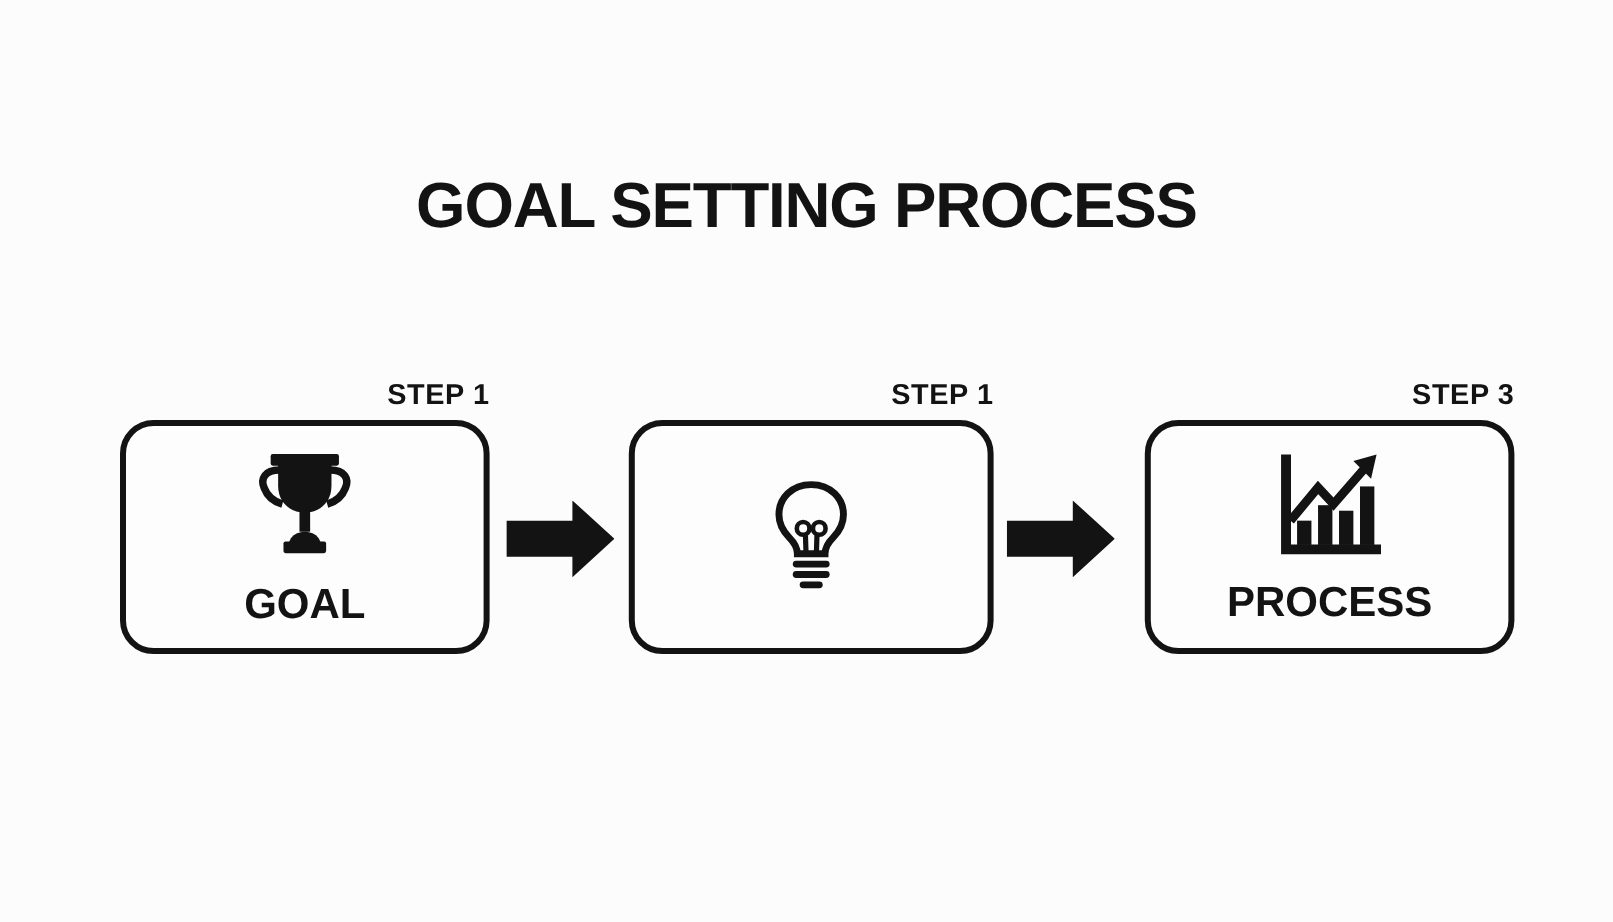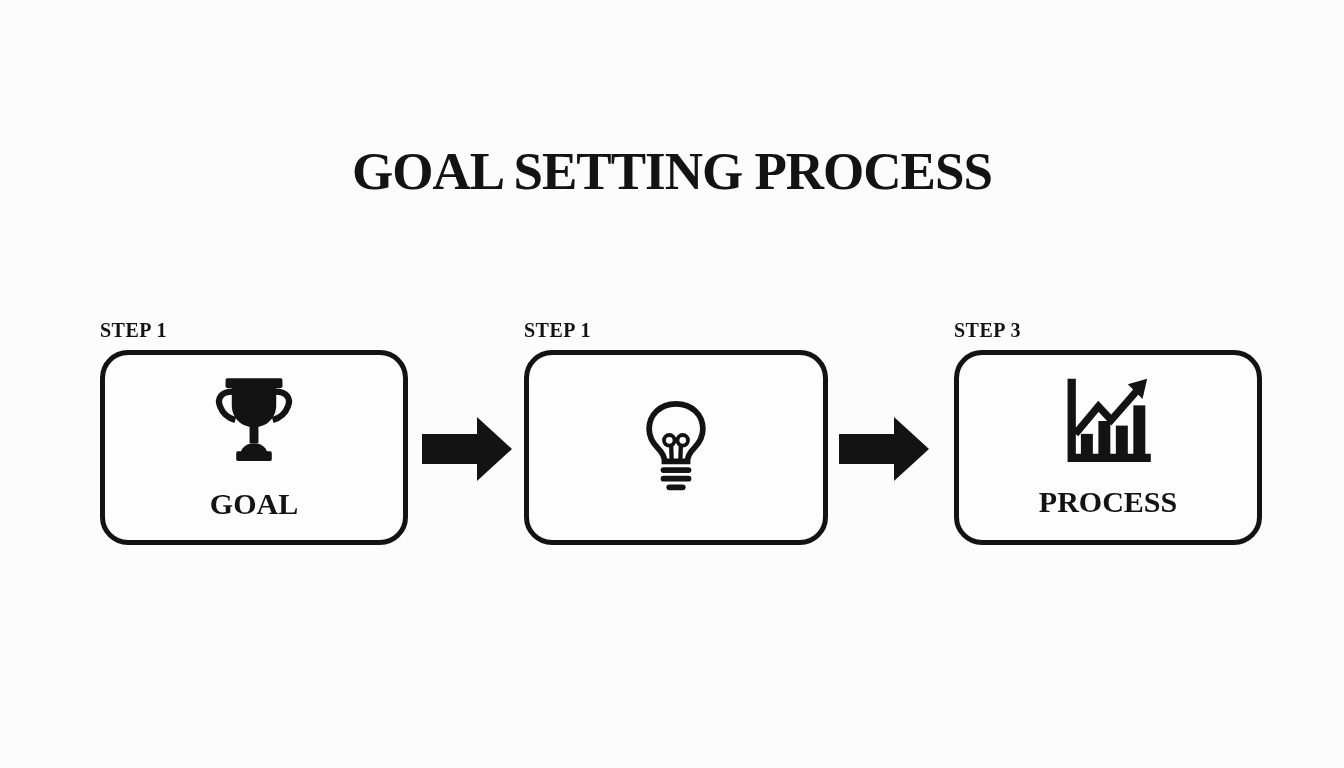--- a/index.html
+++ b/index.html
@@ -10,42 +10,41 @@
   html,body{width:1344px;height:768px;overflow:hidden;}
   body{
     background:var(--bg);
     font-family:"Liberation Sans", sans-serif;
     color:var(--fg);
   }
   .canvas{
     position:relative;
     width:1344px;height:656px;
     background:var(--bg);
-    font-family:Liberation Serif, serif;
   }
   .diagram-title{
     position:absolute;
     top:145px;left:0;width:1344px;
     text-align:center;
     font-size:53px;
     font-weight:bold;
     letter-spacing:-1px;
     color:var(--fg);
     line-height:1;
   }
   .step{
     position:absolute;
     top:318px;
   }
   .step1{left:100px;width:308px;}
   .step2{left:524px;width:304px;}
   .step3{left:954px;width:308px;}
   .step-label{
-    text-align:left;
-    font-size:20px;
+    text-align:right;
+    font-size:24px;
     font-weight:bold;
     letter-spacing:0.5px;
     line-height:24px;
     height:24px;
     color:var(--fg);
   }
   .step-box{
     margin-top:8px;
     height:195px;
     border:5px solid var(--fg);
@@ -56,21 +55,21 @@
     align-items:center;
     justify-content:center;
     gap:16px;
   }
   .icon{
     display:flex;
     align-items:center;
     justify-content:center;
   }
   .step-name{
-    font-size:30px;
+    font-size:35px;
     font-weight:bold;
     line-height:38px;
     text-align:center;
     color:var(--fg);
   }
   .flow-arrow{
     position:absolute;
     top:417px;
     width:90px;height:64px;
   }

